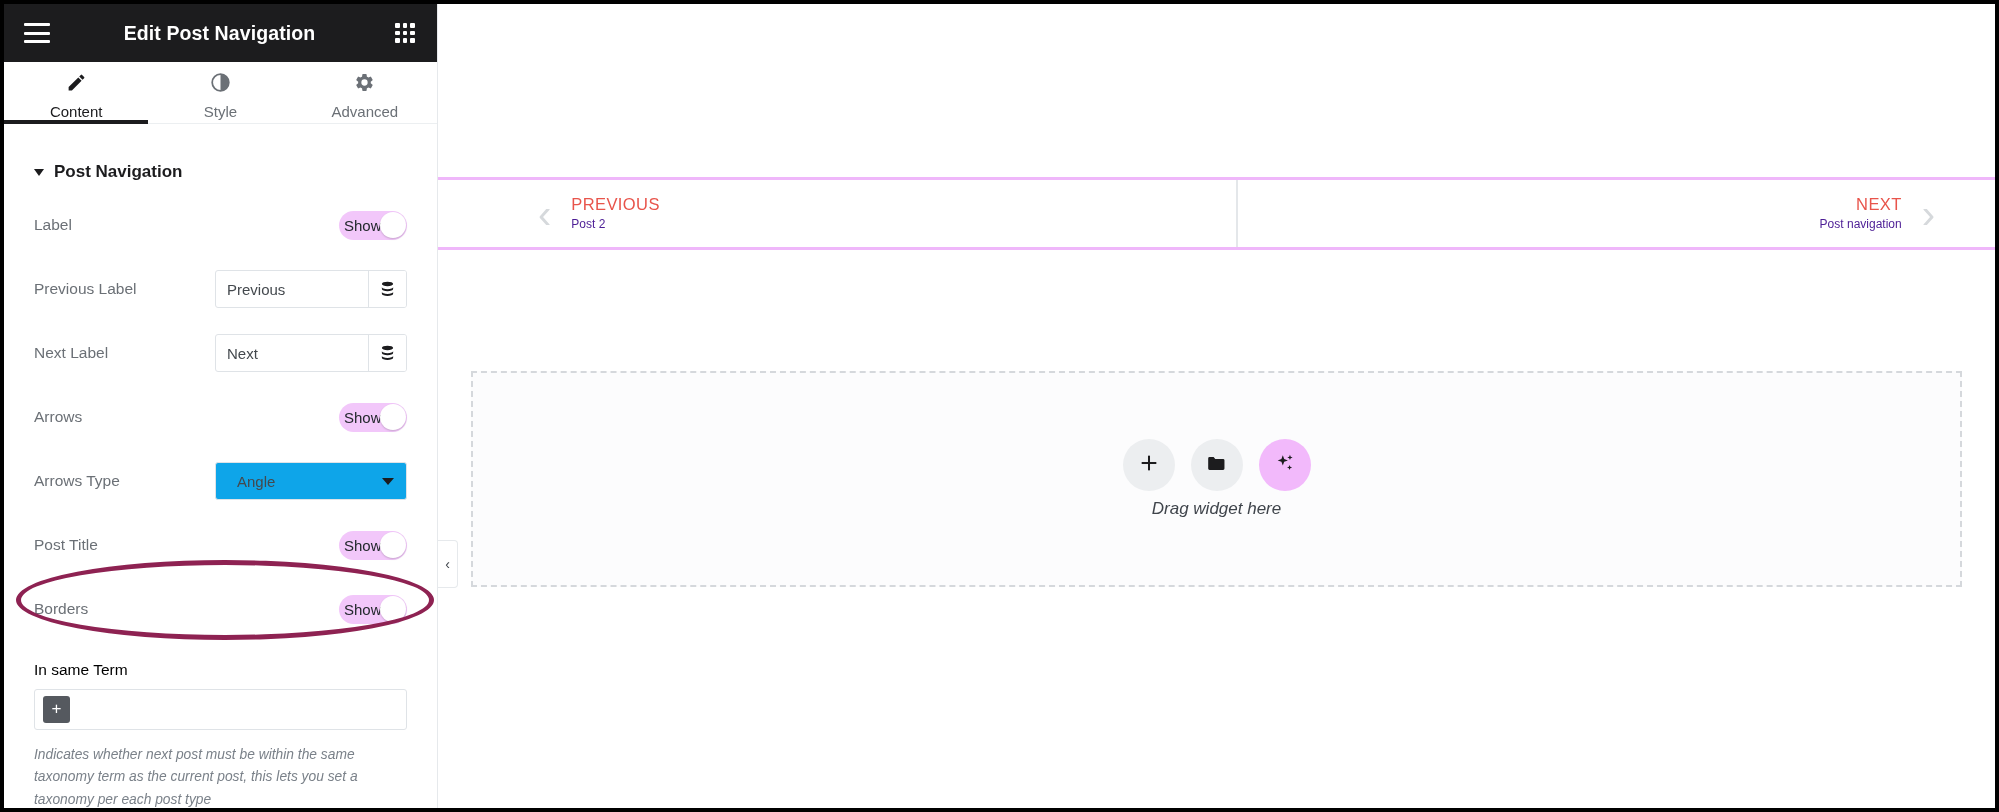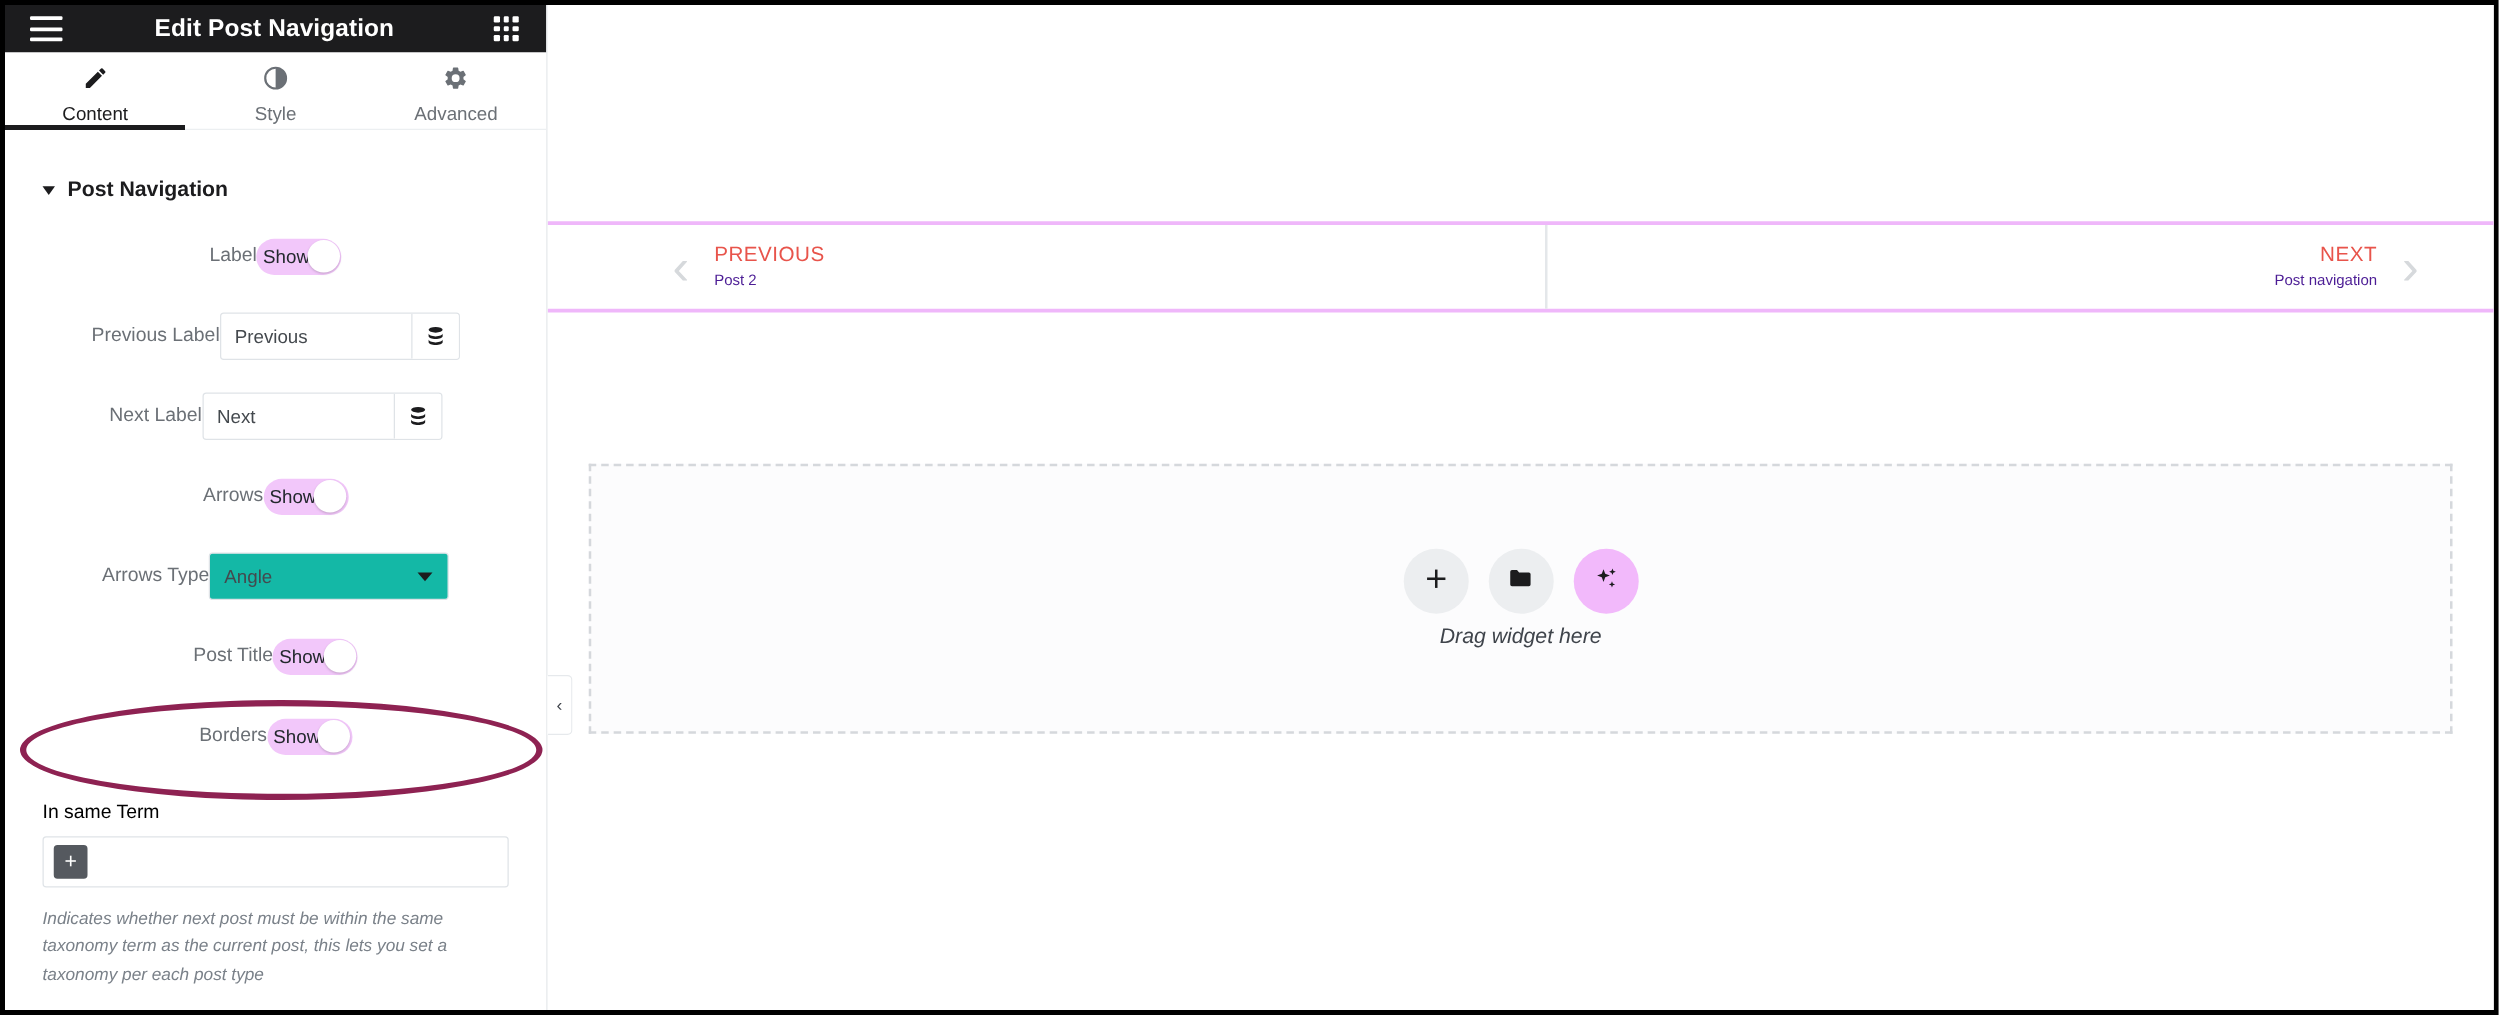--- a/index.html
+++ b/index.html
@@ -27,21 +27,21 @@
     left: 0; top: 0;
     width: 434px;
     height: 804px;
     background: #ffffff;
     border-right: 1px solid #e6e9ec;
     overflow: hidden;
     z-index: 5;
   }
 
   #panel-header {
-    height: 38px;
+    height: 58px;
     background: #1c1c1e;
     display: flex;
     align-items: center;
     justify-content: space-between;
     padding: 0 22px 0 20px;
   }
 
   .hamburger { width: 26px; height: 20px; display:flex; flex-direction:column; justify-content:space-between; cursor:pointer; }
   .hamburger span { display:block; height:3px; background:#ffffff; border-radius:1px; }
 
@@ -104,21 +104,21 @@
     border-left: 5.5px solid transparent;
     border-right: 5.5px solid transparent;
     border-top: 7px solid #1c1c1e;
   }
 
   #controls { padding: 0 30px; }
 
   .ctrl-row {
     display: flex;
     align-items: center;
-    justify-content: center;
+    justify-content: space-between;
     min-height: 42px;
     margin-top: 22px;
   }
   .ctrl-label {
     font-size: 15.5px;
     color: #6b7076;
   }
 
   
   .switch {
@@ -180,24 +180,24 @@
     background: #ffffff;
   }
 
   
   .select {
     position: relative;
     width: 192px;
     height: 38px;
     border: 1px solid #dfe3e7;
     border-radius: 3px;
-    background: #14b8a6;
-    display: flex;
-    align-items: center;
-    padding: 0 11px;
+    background: #0ea5e9;
+    display: flex;
+    align-items: center;
+    padding: 0 21px;
     cursor: pointer;
     flex-shrink: 0;
   }
   .select .sel-val { font-size: 15px; color: #44494e; }
   .select .sel-caret {
     position: absolute;
     right: 12px; top: 50%;
     margin-top: -3px;
     width: 0; height: 0;
     border-left: 6px solid transparent;

